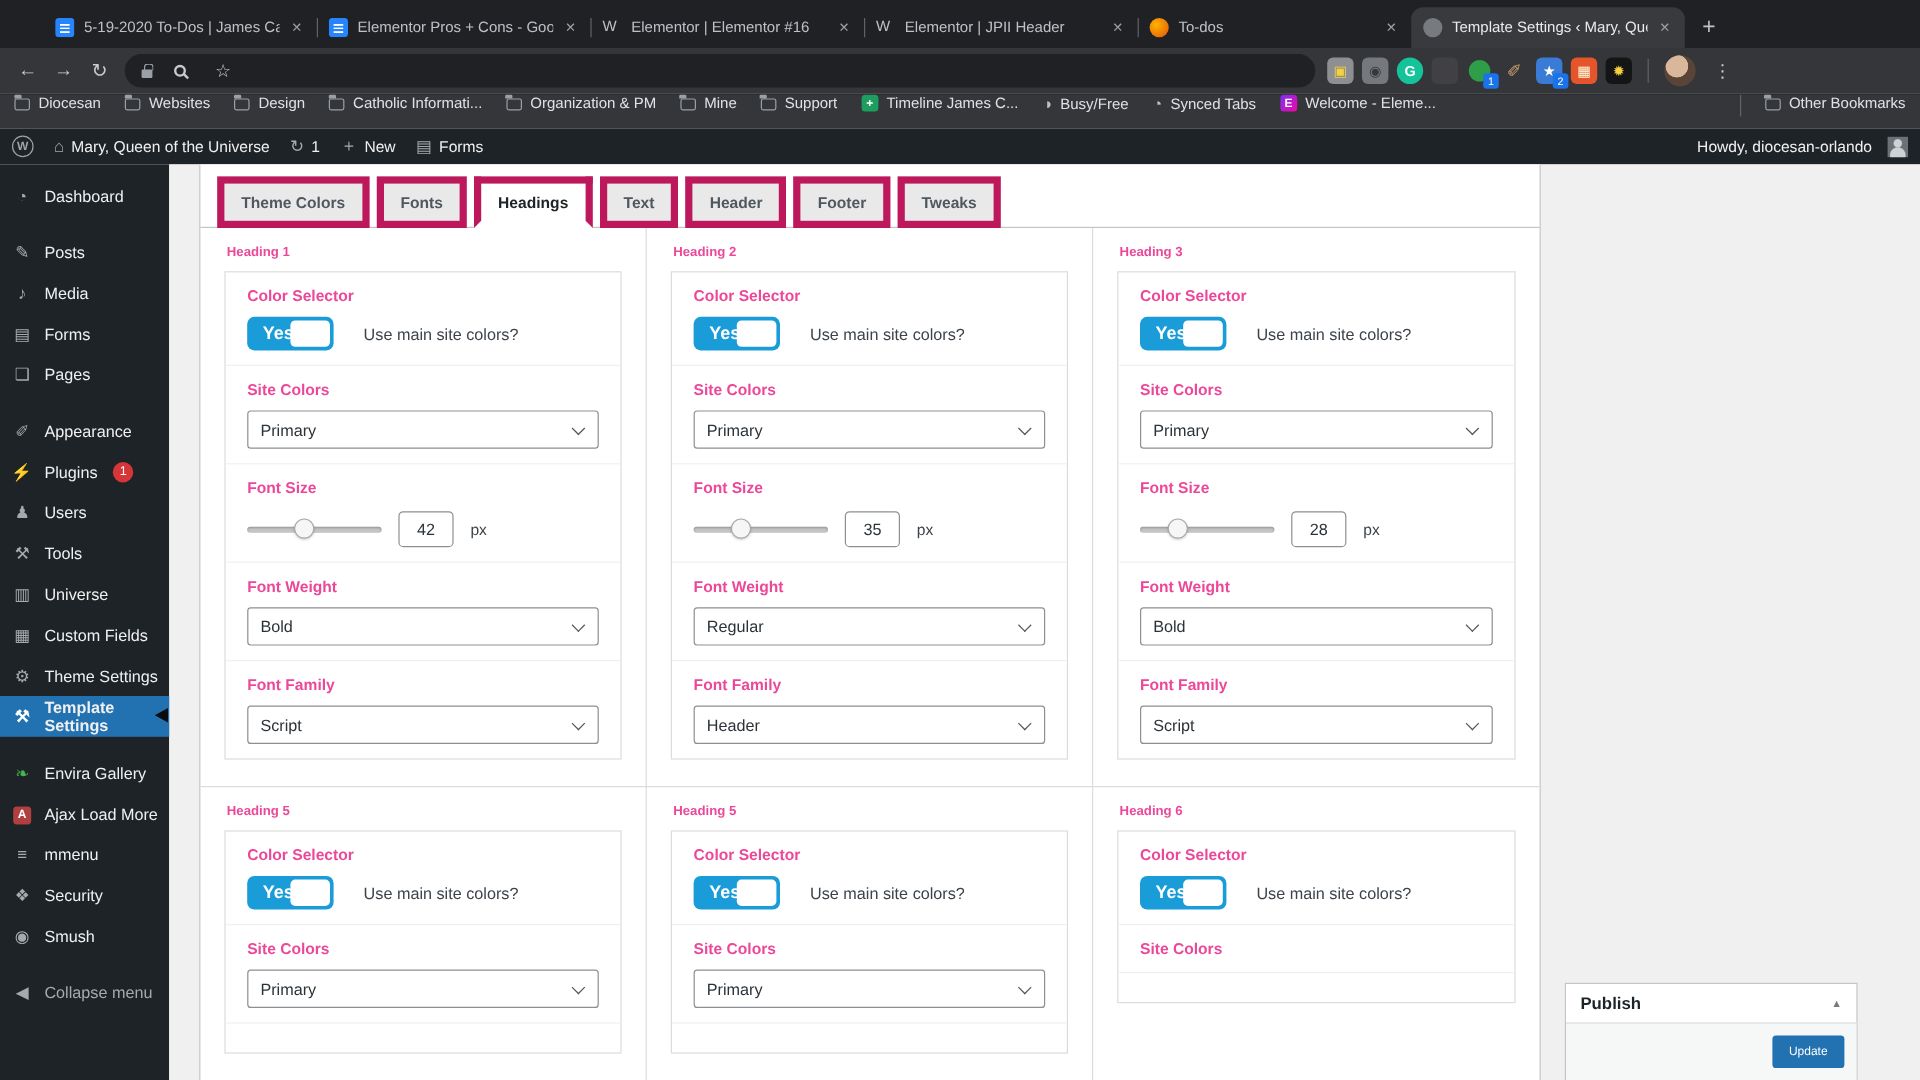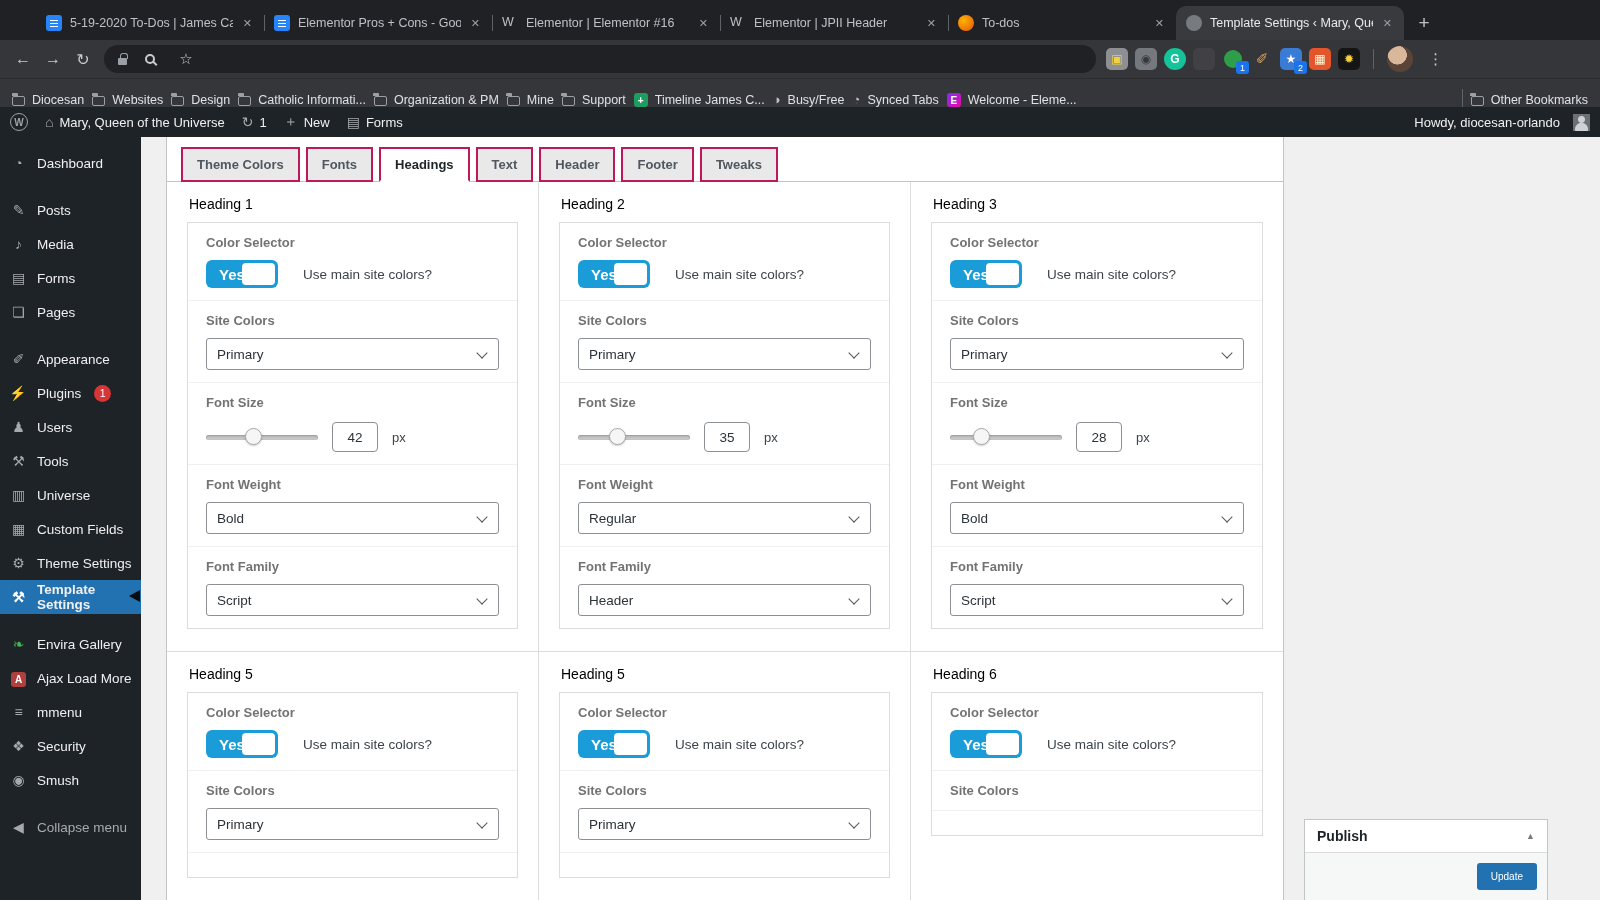--- a/index.html
+++ b/index.html
@@ -52,21 +52,21 @@
   .ext-pen { background:transparent; color:#c9a06b; font-size:15px; }
   .ext-rain { background:#3a7bd5; color:#fff; }
   .ext-red { background:#e4552c; color:#ffd; }
   .ext-bulb { background:#151515; color:#f3d23e; }
   .tool-div { width:1px; height:20px; background:#5f6368; margin:0 6px; }
   .avatar { width:26px; height:26px; border-radius:50%;
             background:radial-gradient(circle at 40% 35%, #d8b79a 0 40%, #5a4437 42% 100%); }
   .kebab { color:#c8cacd; font-size:15px; padding:0 8px; }
 
   .bookmarksbar { height:29px; background:#35363a; border-top:1px solid #2b2c2f; display:flex;
-                  align-items:flex-end; padding:0 12px; gap:8px; font-size:12.5px; color:#dee1e6; }
+                  align-items:flex-start; padding:0 12px; gap:20px; font-size:12.5px; color:#dee1e6; }
   .bm { display:flex; align-items:center; gap:7px; white-space:nowrap; }
   .folder { width:13px; height:10px; border:1.5px solid #9aa0a6; border-radius:2px; position:relative; margin-top:2px; flex:0 0 13px;}
   .folder::before { content:""; position:absolute; top:-4px; left:-1.5px; width:6px; height:2.5px;
                     background:#9aa0a6; border-radius:1px 1px 0 0; }
   .bm-sq { width:14px; height:14px; border-radius:3px; color:#fff; font-size:10px; font-weight:bold;
            display:flex; align-items:center; justify-content:center; }
   .bm-green { background:#1d9d5f; }
   .bm-purple { background:linear-gradient(135deg,#7b2ff7,#f107a3); }
   .bm-glyph { color:#bdc1c6; font-size:13px; }
   .bm-spacer { flex:1; }
@@ -105,33 +105,33 @@
 
   .content { flex:1; background:#f0f0f1; padding:10px 0 0 25px; display:flex; align-items:flex-end; overflow:hidden; }
   .postbox { background:#fff; border:1px solid #c3c4c7; }
   .cs-box { width:1118px; flex:0 0 1118px; }
   .box-header { height:32px; display:flex; align-items:center; justify-content:space-between;
                 padding:0 12px; font-size:14px; font-weight:bold; color:#1d2327; }
   .cs-box .box-header { border-bottom:1px solid #dcdcde; }
   .tri { color:#787c82; font-size:9px; }
 
   .nav-tabs { display:flex; padding:10px 14px 0; border-bottom:1px solid #c3c4c7; }
-  .nav-tab { padding:8px 14px; background:#e9e9ea; border:2px solid #be185d; margin:0 6px -1px 0;
+  .nav-tab { padding:8px 14px; background:#e9e9ea; border:6px solid #be185d; margin:0 6px -1px 0;
              font-size:13px; font-weight:bold; color:#50575e; }
   .nav-tab.active { background:#fff; color:#1d2327; border-bottom-color:#fff; }
 
   .hgrid { display:grid; grid-template-columns:1fr 1fr 1fr; }
   .hcell { padding:14px 20px 22px; border-right:1px solid #dcdcde; }
   .hcell:nth-child(3n) { border-right:none; }
   .hcell.row2 { border-top:1px solid #dcdcde; }
-  .hcell-title { font-size:14px; font-weight:normal; color:#000000; margin-bottom:10px; padding-left:2px; }
+  .hcell-title { font-size:11px; font-weight:bold; color:#ec4899; margin-bottom:10px; padding-left:2px; }
   .panel { border:1px solid #dcdcde; background:#fff; }
   .prow { padding:12px 18px; }
   .prow + .prow { border-top:1px solid #f0f0f1; }
-  .plabel { font-size:13px; font-weight:bold; color:#737373; }
+  .plabel { font-size:13px; font-weight:bold; color:#ec4899; }
   .toggle-line { margin-top:10px; display:flex; align-items:center; }
   .toggle { width:72px; height:28px; background:#1a9cd8; border-radius:6px; position:relative; flex:0 0 72px; }
   .toggle-yes { position:absolute; left:13px; top:50%; transform:translateY(-50%); color:#fff;
                 font-weight:bold; font-size:15px; }
   .toggle-knob { position:absolute; top:3px; bottom:3px; right:3px; width:33px; background:#fff; border-radius:4px; }
   .toggle-q { margin-left:25px; font-size:13.5px; color:#3c434a; }
   .selwrap { margin-top:10px; position:relative; }
   .wpsel { width:100%; height:32px; border:1px solid #8c8f94; border-radius:3px; background:#fff;
            font-size:13.5px; color:#2c3338; padding:0 28px 0 10px; appearance:none; -webkit-appearance:none;
            font-family:inherit; }

